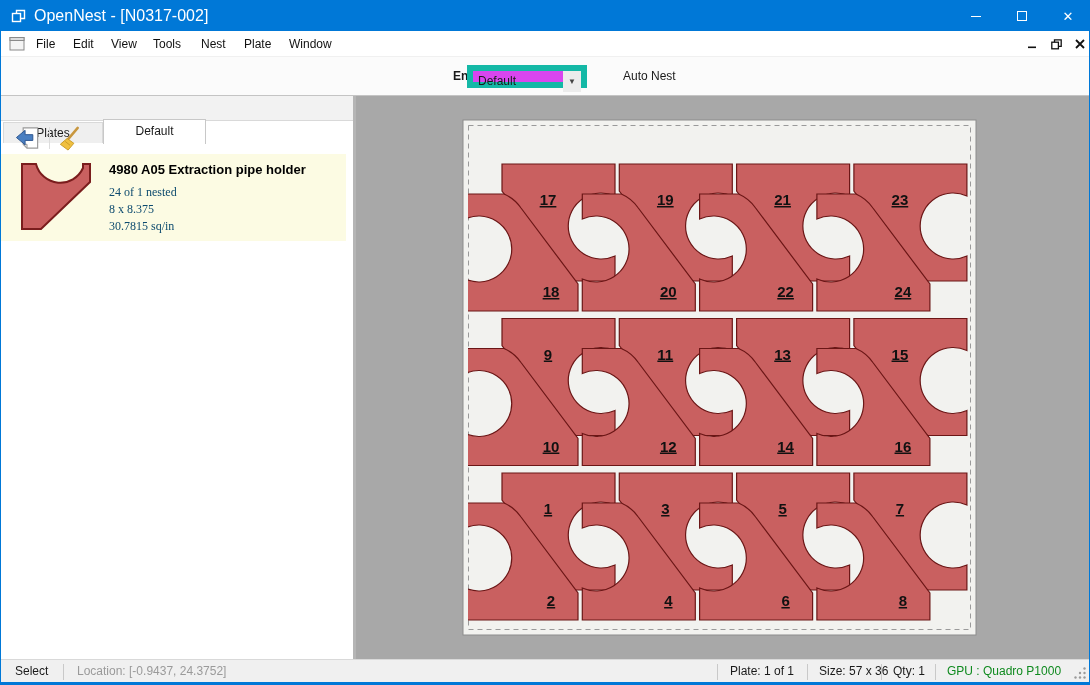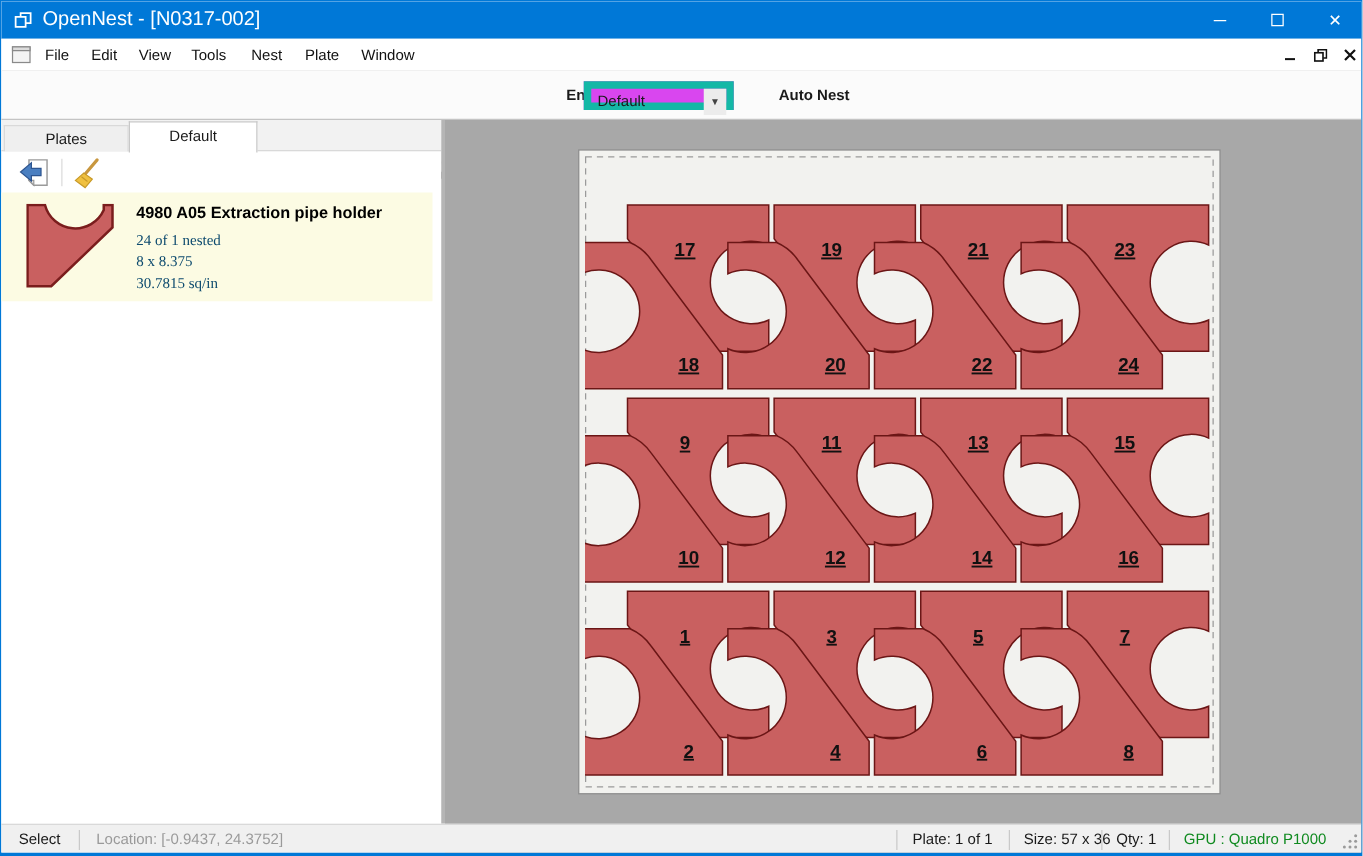--- a/index.html
+++ b/index.html
@@ -25,26 +25,26 @@
   
   #toolbar { left:0; top:56px; width:100%; height:39px; background:#fbfbfb; border-bottom:1px solid #c4c4c4; }
   .tool-btn { position:absolute; top:61px; width:28px; height:28px; }
   .tool-sep { position:absolute; top:60px; width:1px; height:30px; background:#dcdcdc; }
   #toolbar-grip { position:absolute; left:5px; top:61px; height:28px; width:2px; border-left:2px dotted #c9c9c9; }
   #engine-label { position:absolute; left:452px; top:0; line-height:39px; font-weight:bold; font-size:12px; }
   #engine-combo { position:absolute; left:466px; top:8px; width:120px; height:23px; background:#d946ef; border:6px solid #14b8a6; }
   #engine-combo .val { position:absolute; left:5px; top:0; line-height:21px; font-size:12px; }
   #engine-combo .drop { position:absolute; right:0; top:0; width:18px; height:21px; background:#ececec; color:#444;
                         font-size:8px; text-align:center; line-height:21px; }
-  #auto-nest { position:absolute; left:622px; top:0; line-height:39px; font-size:12px;font-weight:bold; }
+  #auto-nest { position:absolute; left:622px; top:0; line-height:39px; font-size:12px; }
 
   
   #left-panel { left:0; top:95px; width:352px; height:563px; background:#fff; }
   #tabstrip { position:absolute; left:0; top:0; width:352px; height:25px; background:#f2f2f2; border-bottom:1px solid #d9d9d9; }
-  .tab { position:absolute; text-align:center; font-size:12px; }
+  .tab { position:absolute; text-align:center; font-size:12px;margin-top:22px; }
   #tab-plates { left:2px; top:4px; width:100px; height:21px; line-height:21px; background:#efefef; border:1px solid #d9d9d9; border-bottom:none; }
   #tab-drawings { left:102px; top:1px; width:103px; height:25px; line-height:23px; background:#fff; border:1px solid #c8c8c8; border-bottom:none; z-index:2; }
   .panel-btn { position:absolute; top:29px; width:30px; height:27px; }
   #panel-sep { position:absolute; left:48px; top:31px; width:1px; height:22px; background:#dcdcdc; }
   #drawing-item { position:absolute; left:0; top:58px; width:345px; height:87px; background:#fcfbe3; }
   #item-thumb { position:absolute; left:20px; top:9px; }
   #item-title { position:absolute; left:108px; top:8px; font-size:13px; font-weight:bold; color:#000000; }
   .item-line { position:absolute; left:108px; font-size:12px; color:#0c4a6e;font-family:Liberation Serif, serif; }
   #splitter { left:352px; top:95px; width:3px; height:563px; background:#b5b5b5; }
 

